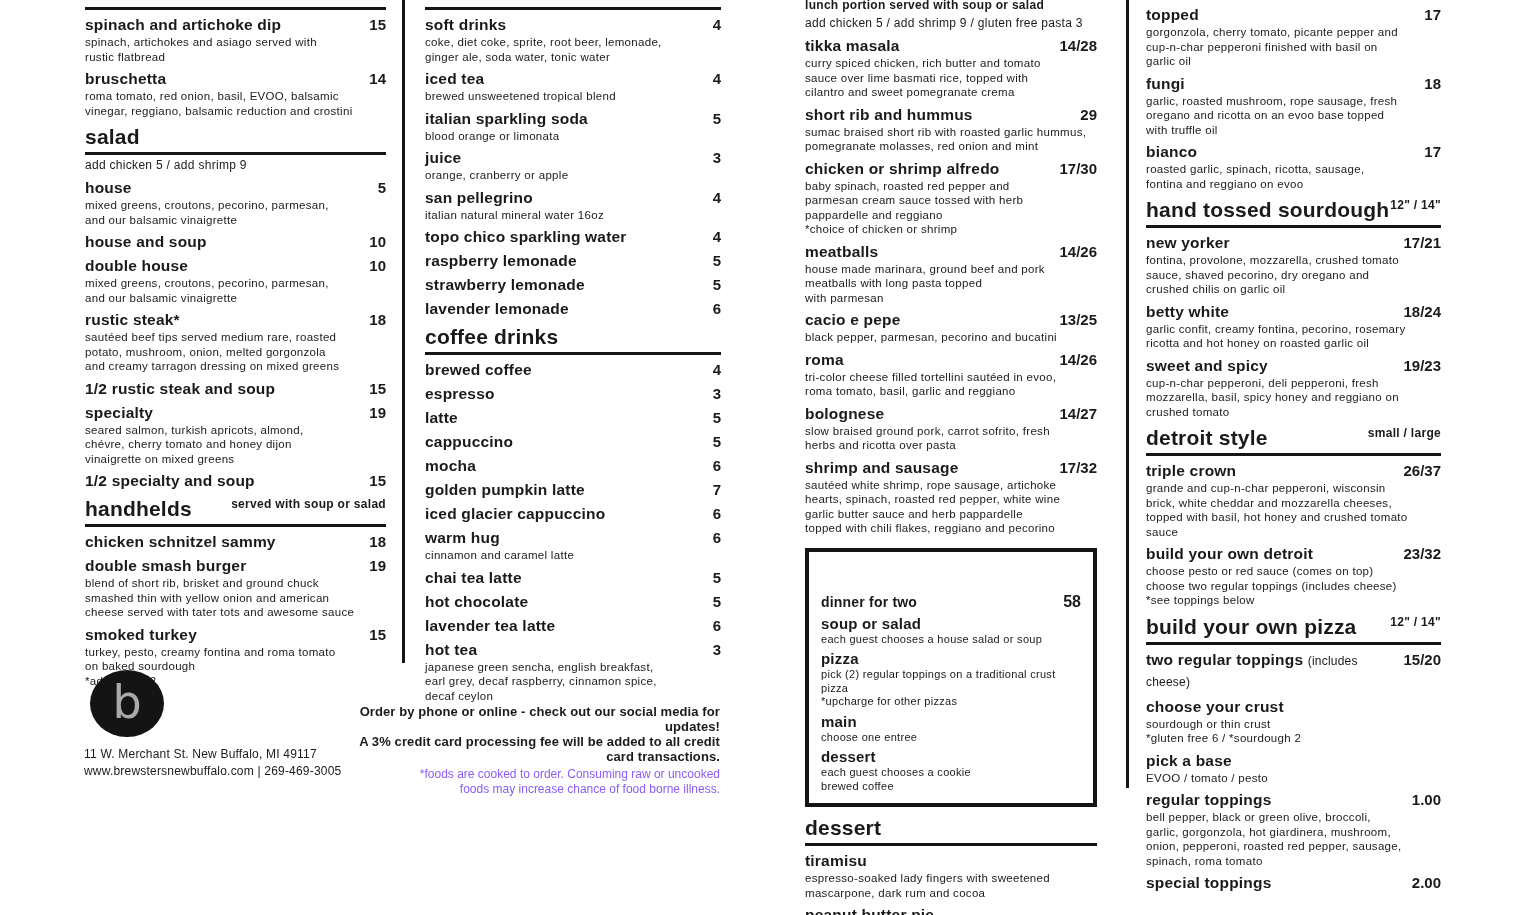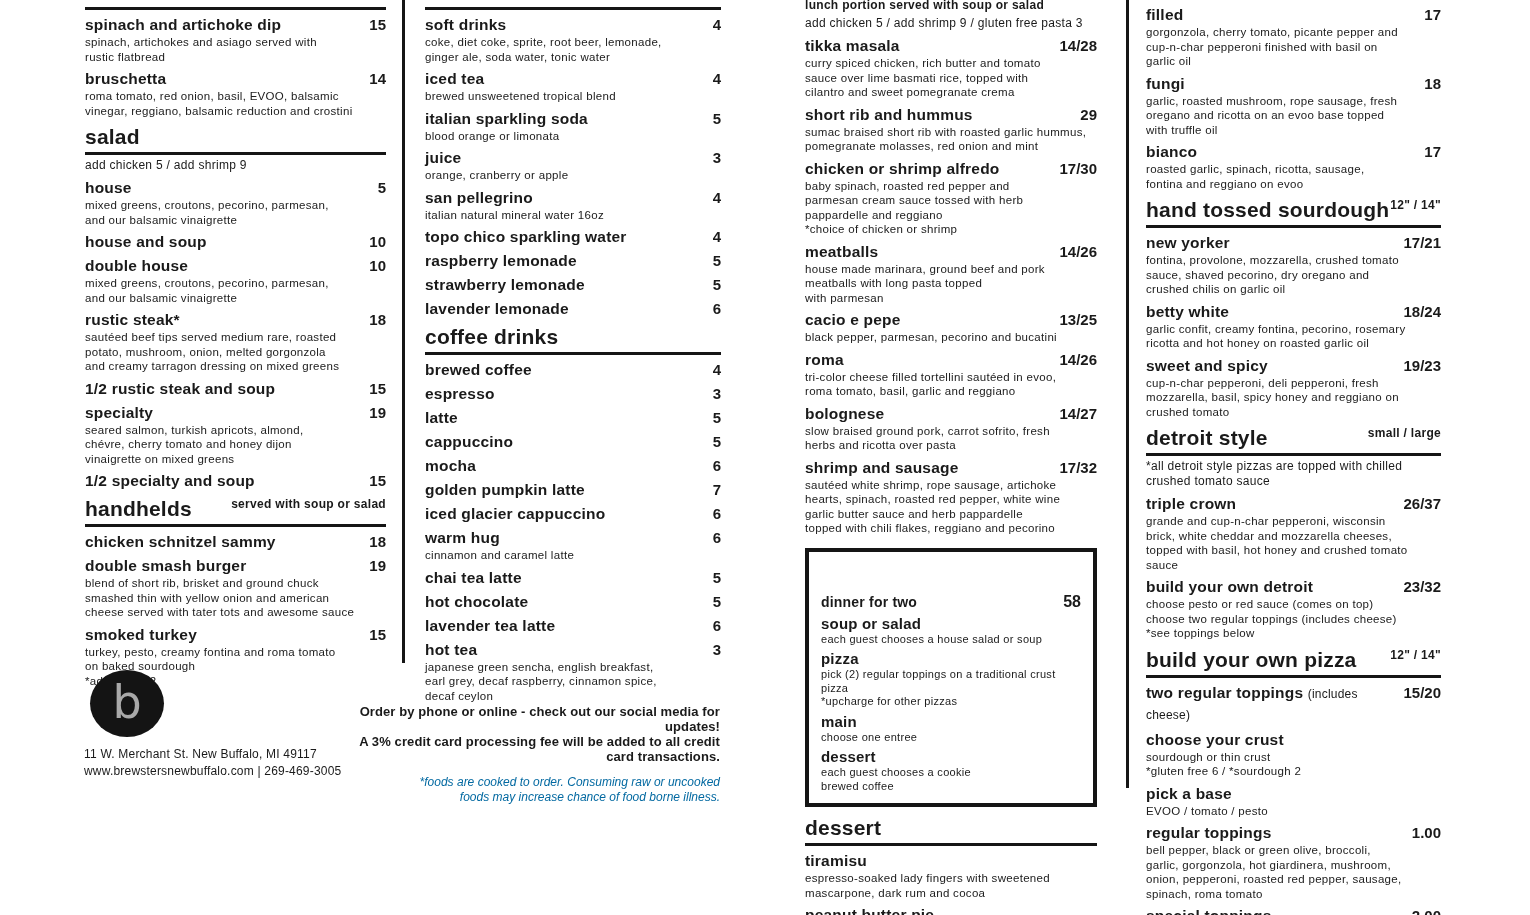--- a/index.html
+++ b/index.html
@@ -52,21 +52,21 @@
     background:#141414;border-radius:50%;
     display:flex;align-items:center;justify-content:center;
   }
   .logo .letter{color:#a9a9a9;font-size:46px;line-height:1;font-family:"DejaVu Sans",sans-serif;padding-bottom:4px;}
 
   .address{position:absolute;left:84px;top:746px;font-size:12px;line-height:17px;letter-spacing:.2px;}
 
   .footer-center{position:absolute;left:330px;top:704px;width:390px;text-align:right;}
   .footer-center .order{font-weight:bold;font-size:13px;letter-spacing:.1px;}
   .footer-center .fee{font-weight:bold;font-size:13px;letter-spacing:.1px;}
-  .footer-center .disclaimer{font-size:12px;line-height:15px;margin-top:11px;white-space:pre-line;color:#0369a1;font-style:italic;}
+  .footer-center .disclaimer{font-size:12px;line-height:15px;margin-top:3px;white-space:pre-line;color:#8b5cf6;}
 </style>
 </head>
 <body>
 
 <div id="menu-columns">
     <div class="col col1">
       <div class="rule"></div>
       <div class="item">
         <div class="irow">
           <span class="iname">spinach and artichoke dip</span>
@@ -416,21 +416,21 @@
       </div>
       <div class="item">
         <div class="irow">
           <span class="iname">hummingbird cake</span>
         </div>
       </div>
     </div>
     <div class="col col4">
       <div class="item">
         <div class="irow">
-          <span class="iname">filled</span>
+          <span class="iname">topped</span>
           <span class="iprice">17</span>
         </div>
         <div class="idesc">gorgonzola, cherry tomato, picante pepper and
 cup-n-char pepperoni finished with basil on
 garlic oil</div>
       </div>
       <div class="item">
         <div class="irow">
           <span class="iname">fungi</span>
           <span class="iprice">18</span>
@@ -474,22 +474,20 @@
           <span class="iprice">19/23</span>
         </div>
         <div class="idesc">cup-n-char pepperoni, deli pepperoni, fresh
 mozzarella, basil, spicy honey and reggiano on
 crushed tomato</div>
       </div>
       <div class="header">
         <span class="htitle">detroit style</span>
         <span class="hright">small / large</span>
       </div>
-      <div class="note">*all detroit style pizzas are topped with chilled
-crushed tomato sauce</div>
       <div class="item">
         <div class="irow">
           <span class="iname">triple crown</span>
           <span class="iprice">26/37</span>
         </div>
         <div class="idesc">grande and cup-n-char pepperoni, wisconsin
 brick, white cheddar and mozzarella cheeses,
 topped with basil, hot honey and crushed tomato
 sauce</div>
       </div>

